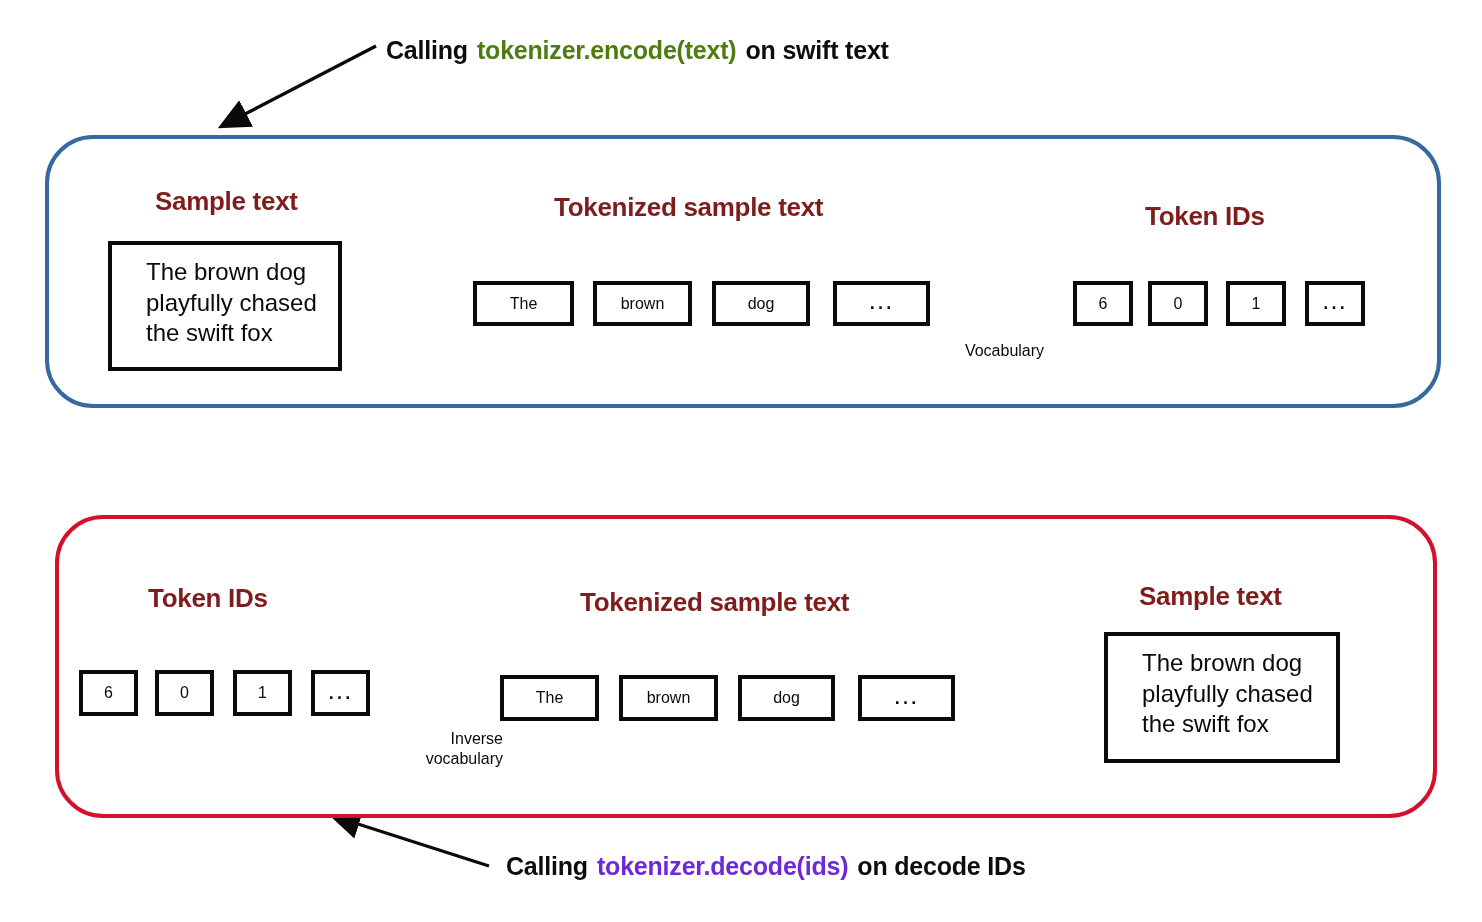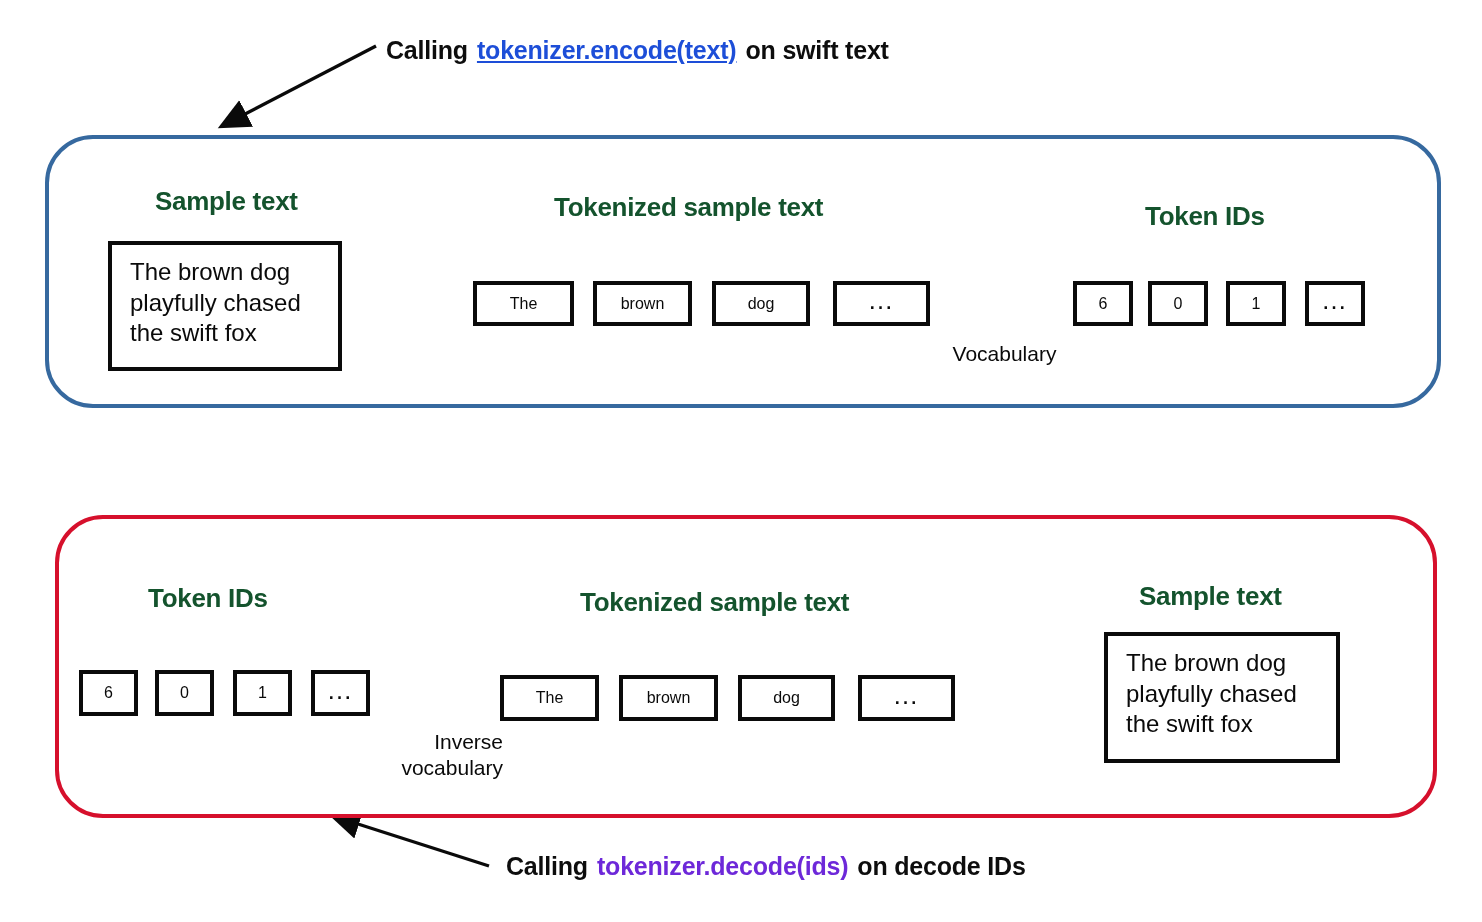--- a/index.html
+++ b/index.html
@@ -27,21 +27,21 @@
     letter-spacing: -0.2px;
   }
   .caption .code {
     font-weight: bold;
   }
   #caption-top {
     left: 386px;
     top: 36px;
     font-size: 25px;
   }
-  #caption-top .code { color: #1d4ed8; text-decoration: underline; }
+  #caption-top .code { color: #4d7c0f; }
   #caption-bottom {
     left: 506px;
     top: 852px;
     font-size: 25px;
   }
   #caption-bottom .code { color: #6d28d9; }
   .caption .gap { display: inline-block; width: 9px; }
 
   
   .round-box {
@@ -63,55 +63,55 @@
     width: 1382px;
     height: 303px;
     border: 4px solid #d6102c;
   }
 
   
   .section-title {
     position: absolute;
     font-weight: bold;
     font-size: 26px;
-    color: #14532d;
+    color: #7f1d1d;
     white-space: nowrap;
     letter-spacing: -0.3px;
   }
 
   
   .hard-box {
     position: absolute;
     border: 4px solid #0a0a0a;
     background: #ffffff;
     box-sizing: border-box;
     display: flex;
     align-items: center;
     justify-content: center;
     color: #0a0a0a;
     font-size: 16px;
     font-family: "Liberation Sans", sans-serif;
   }
   .hard-box.paragraph {
     display: block;
-    padding: 12px 16px 10px 18px;
+    padding: 12px 16px 10px 34px;
     font-size: 24px;
     line-height: 1.28;
     text-align: left;
   }
   .hard-box.ellipsis {
     font-size: 26px;
     letter-spacing: 2px;
     padding-bottom: 6px;
   }
 
   
   .arrow-label {
     position: absolute;
-    font-size: 21px;
+    font-size: 16px;
     color: #0a0a0a;
     white-space: nowrap;
     text-align: center;
     line-height: 1.22;
   }
 
   
   #arrows {
     position: absolute;
     left: 0;

